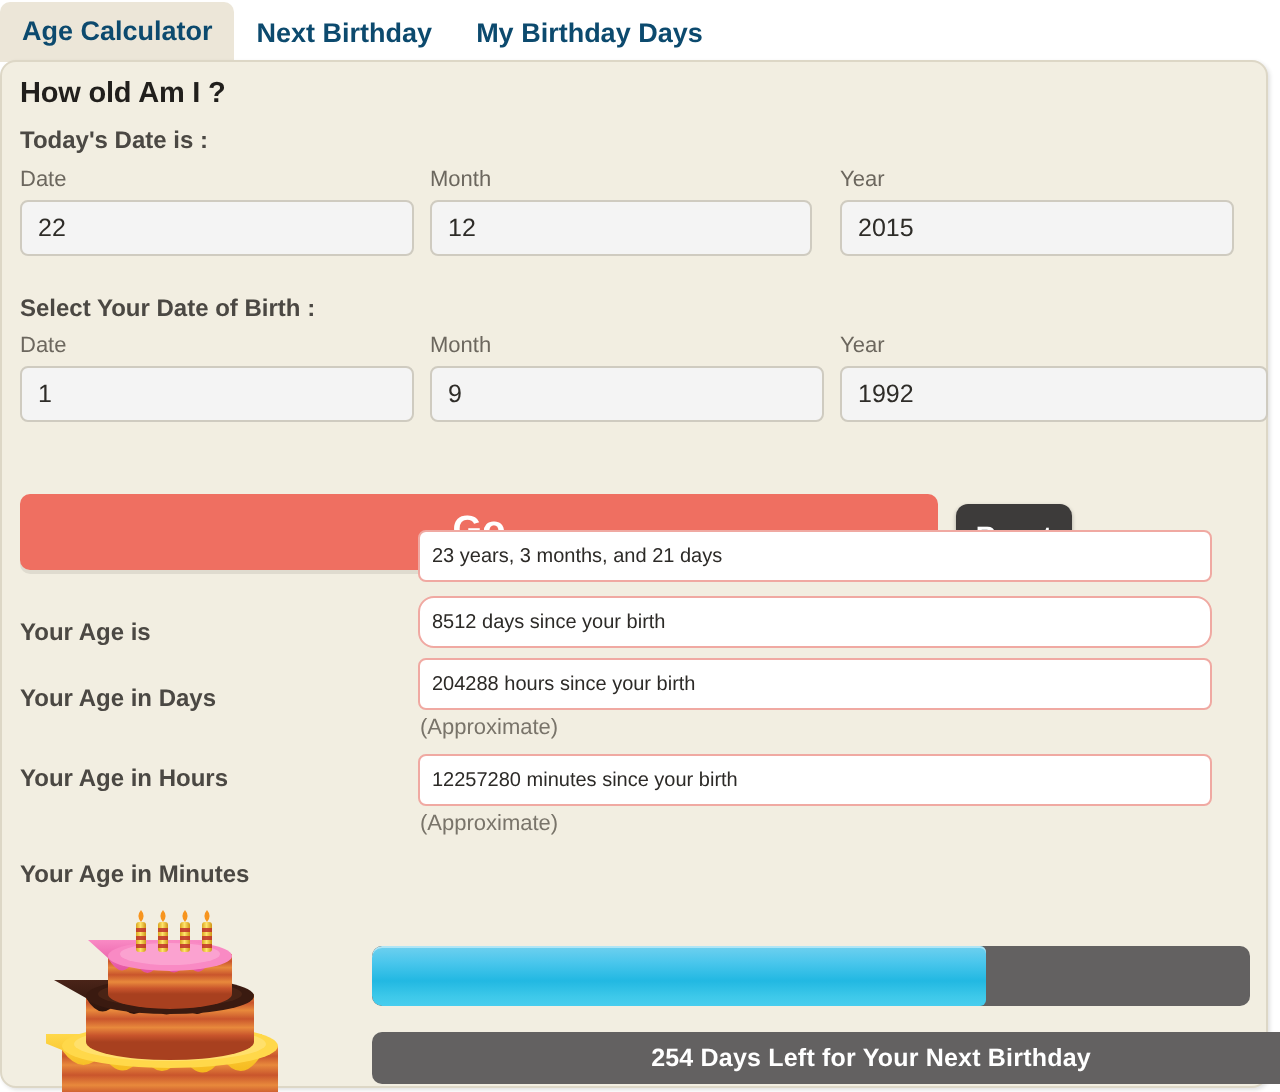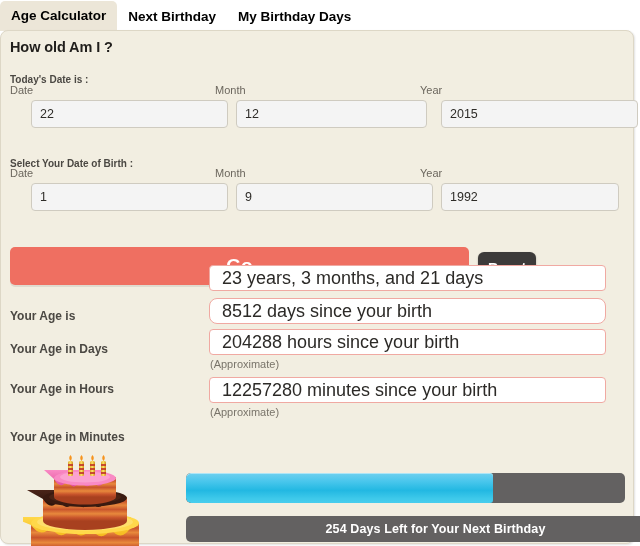--- a/index.html
+++ b/index.html
@@ -27,21 +27,21 @@
     top: 0;
     width: 640px;
     height: 31px;
     display: flex;
     align-items: flex-end;
     background: #ffffff;
   }
   .tab {
     font-size: 13.5px;
     font-weight: bold;
-    color: #000000;
+    color: #0c4a6e;
     padding: 7px 11px 8px 11px;
     line-height: 1;
     cursor: pointer;
     white-space: nowrap;
     border-radius: 5px 5px 0 0;
     position: relative;
     top: 0;
   }
   .tab.active {
     background: #ece6d8;
@@ -67,44 +67,42 @@
     left: 9px;
     top: 8px;
     font-size: 14.5px;
     font-weight: bold;
     color: #211f1c;
     letter-spacing: -0.1px;
   }
 
   .section-label {
     position: absolute;
-    font-size: 10px;
+    font-size: 12px;
     font-weight: bold;
     color: #4b4843;
-    margin-top: 11px;
   }
 
   .fld-label {
     position: absolute;
     font-size: 11px;
     color: #6c675e;
   }
 
   .inp {
     position: absolute;
     height: 28px;
     background: #f4f4f4;
     border: 1px solid #cfcbc0;
     border-radius: 4px;
     font-family: "Liberation Sans", sans-serif;
     font-size: 12.5px;
     color: #2e2c28;
     padding: 0 8px;
     outline: none;
-    margin-left: 21px;
   }
 
   
   .go-btn {
     position: absolute;
     left: 9px;
     top: 216px;
     width: 459px;
     height: 38px;
     background: #ef6f61;
@@ -145,23 +143,23 @@
   }
   .res-inp {
     position: absolute;
     left: 208px;
     width: 397px;
     height: 26px;
     background: #ffffff;
     border: 1px solid #f0a9a2;
     border-radius: 4px;
     font-family: "Liberation Sans", sans-serif;
-    font-size: 18px;
+    font-size: 10px;
     color: #2c2a27;
-    padding: 0 12px;
+    padding: 0 6px;
     outline: none;
   }
   .approx {
     position: absolute;
     left: 209px;
     font-size: 11px;
     color: #79746a;
     text-align: center;
   }
 
@@ -248,21 +246,21 @@
 
     <div class="section-label" style="left:9px; top:116px;">Select Your Date of Birth :</div>
 
     <div class="fld-label" style="left:9px; top:136px;">Date</div>
     <input class="inp" style="left: 9px; top: 152px; width: 197px;" value="1">
 
     <div class="fld-label" style="left:214px; top:136px;">Month</div>
     <input class="inp" style="left: 214px; top: 152px; width: 197px;" value="9">
 
     <div class="fld-label" style="left:419px; top:136px;">Year</div>
-    <input class="inp" style="left: 419px; top: 152px; width: 178px;" value="1992">
+    <input class="inp" style="left: 419px; top: 152px; width: 214px;" value="1992">
 
     <button class="go-btn">Go</button>
     <button class="reset-btn">Reset</button>
 
     <div class="res-label" style="top:240px;">Your Age is</div>
     <input class="res-inp" style="top: 234px;" value="23 years, 3 months, and 21 days">
 
     <div class="res-label" style="top:273px;">Your Age in Days</div>
     <input class="res-inp" style="top: 267px; border-radius: 8px;" value="8512 days since your birth">
 

